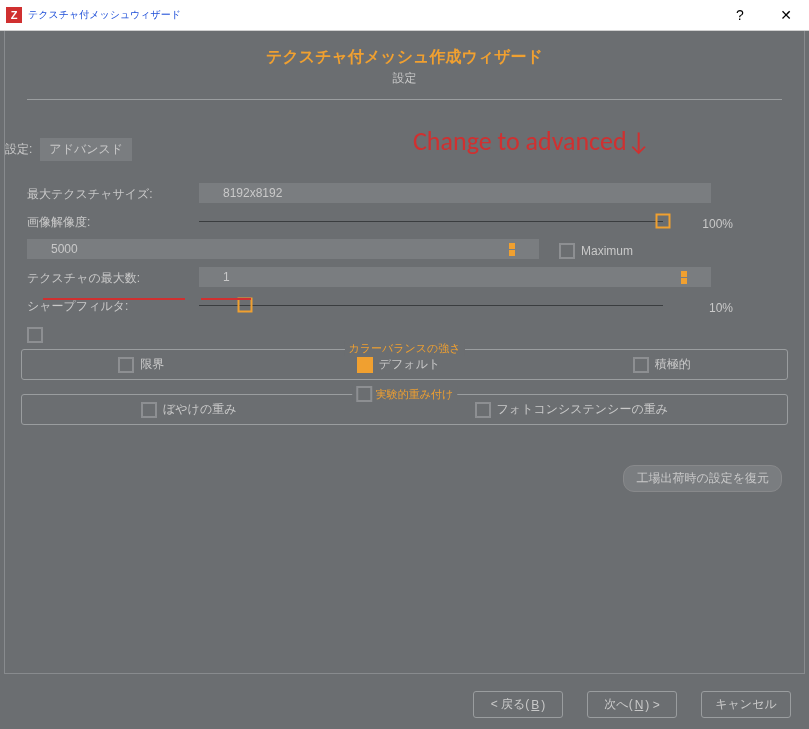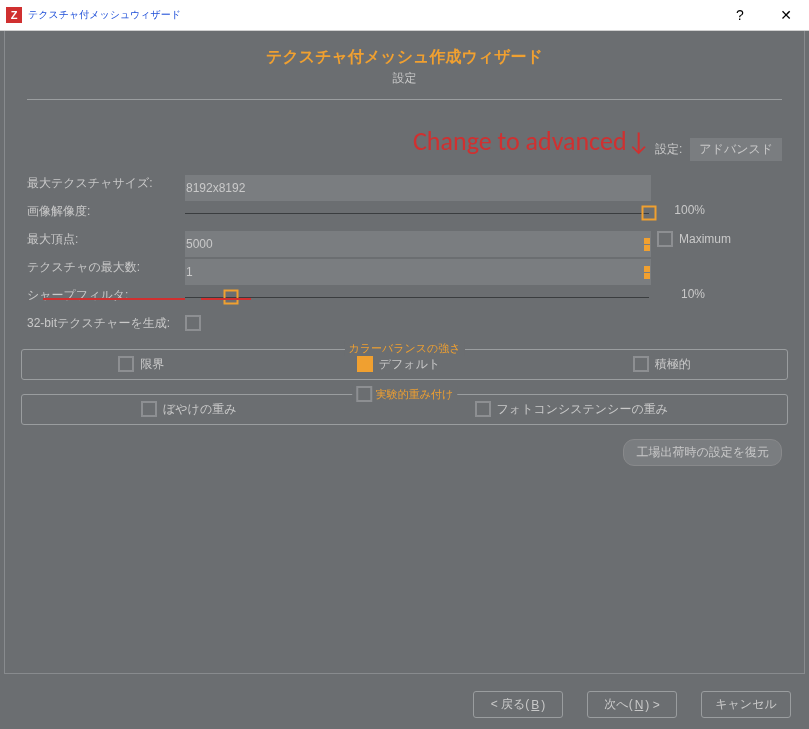--- a/index.html
+++ b/index.html
@@ -18,47 +18,47 @@
   .titlebar .ico{width:16px;height:16px;margin:0 6px;background:#d03030;display:flex;align-items:center;justify-content:center;color:#fff;font-weight:bold;font-size:11px;}
   .titlebar .title{flex:1;font-size:10px;color:#1d4ed8;}
   .titlebar .btn{width:46px;height:30px;display:flex;align-items:center;justify-content:center;font-size:14px;color:#000;}
   .client{background:var(--bg);height:699px;position:relative;padding:0 2px;box-sizing:border-box;}
   .inner{border:1px solid var(--border);border-top:none;height:642px;margin:0 2px;position:relative;}
   .header{text-align:center;padding:16px 0 8px;}
   .header .h1{color:var(--orange);font-weight:bold;font-size:16px;}
   .header .h2{color:var(--text);font-size:12px;margin-top:2px;}
   hr.rule{border:none;border-top:1px solid var(--light-border);margin:4px 22px;}
   .annot{position:absolute;left:408px;top:94px;color:var(--annot);font-size:26px;font-weight:500;font-family:Calibri,Arial,sans-serif;pointer-events:none;white-space:nowrap;}
-  .settings-row{display:flex;justify-content:flex-end;align-items:center;gap:8px;padding:34px 22px 10px 0;}
+  .settings-row{display:flex;justify-content:flex-start;align-items:center;gap:8px;padding:34px 22px 10px 0;}
   .settings-row .lbl{color:var(--text);}
   .preset{background:var(--input-bg);color:var(--text);padding:3px 9px;min-width:70px;text-align:center;}
   .form{padding:4px 22px 0;}
-  .row{display:flex;align-items:flex-start;height:28px;gap:6px;}
+  .row{display:flex;align-items:flex-end;height:28px;gap:20px;}
   .row .label{width:152px;color:var(--text);}
-  .combo,.numinput{background:var(--input-bg);color:var(--text);height:26px;display:flex;align-items:center;padding:0 1px;position:relative;}
+  .combo,.numinput{background:var(--input-bg);color:var(--text);height:20px;display:flex;align-items:center;padding:0 24px;position:relative;}
   .combo{width:464px;}
   .combo .drop{margin-left:auto;}
   .numinput{width:464px;}
   .numinput .spinner{margin-left:auto;display:flex;flex-direction:column;gap:1px;}
   .numinput .spinner span{width:6px;height:6px;background:var(--orange);}
   .slider-track{position:relative;height:20px;display:flex;align-items:center;}
   .slider-line{height:1px;background:#3a3d3f;flex:1;position:relative;}
   .slider-handle{position:absolute;width:11px;height:11px;border:2px solid var(--orange);background:transparent;top:50%;transform:translate(-50%,-50%);}
   .pct{width:50px;color:var(--text);text-align:right;}
   .cb{width:12px;height:12px;border:2px solid #8d8f92;background:transparent;display:inline-block;vertical-align:middle;}
   .cb.checked{background:var(--orange);border-color:var(--orange);}
   .after-field{display:flex;align-items:center;gap:6px;color:var(--text);}
   .underline{position:absolute;height:2px;background:var(--annot);left:38px;width:142px;top:267px;pointer-events:none;}
   .underline2{position:absolute;height:2px;background:var(--annot);left:196px;width:50px;top:267px;pointer-events:none;}
   .groupbox{border:1px solid var(--light-border);border-radius:3px;margin:6px 16px 0;position:relative;padding:6px 0;}
   .groupbox .legend{position:absolute;top:-9px;left:50%;transform:translateX(-50%);color:var(--orange);font-size:11px;background:var(--bg);padding:0 4px;display:flex;align-items:center;gap:4px;}
   .radio-row{display:flex;justify-content:space-around;align-items:center;}
-  .radio-item{display:flex;gap:6px;color:var(--text);}
+  .radio-item{display:flex;align-items:center;gap:6px;color:var(--text);}
   .reset-row{display:flex;justify-content:flex-end;padding:14px 22px 0;}
-  .btn-flat{background:var(--input-bg);color:var(--text);padding:4px 12px;border-radius:11px;border:1px solid #88898b;cursor:default;}
+  .btn-flat{background:var(--input-bg);color:var(--text);padding:4px 12px;border-radius:11px;border:1px solid #88898b;cursor:default;margin-top:26px;}
   .footer{position:absolute;bottom:0;left:0;right:0;display:flex;justify-content:flex-end;gap:24px;padding:12px 18px;}
   .btn-outline{border:1px solid var(--light-border);border-radius:3px;color:var(--text);padding:4px 12px;background:transparent;min-width:64px;text-align:center;display:flex;align-items:center;justify-content:center;gap:2px;}
   .underline-ak{text-decoration:underline;}
   .users-label{white-space:nowrap;}
 </style>
 </head>
 <body>
 
 <div class="titlebar">
   <div class="ico">Z</div>
@@ -96,21 +96,20 @@
       <div class="row">
         <div class="label">画像解像度:</div>
         <div class="slider-track" style="width:464px;">
           <div class="slider-line"></div>
           <div class="slider-handle" style="left:100%;"></div>
         </div>
         <div class="pct">100%</div>
       </div>
 
       <div class="row">
-        <div class="label">最大頂点:</div>
         <div class="numinput">
           <span>5000</span>
           <span class="spinner">
               <span></span>
               <span></span>
             </span>
         </div>
         <div class="after-field">
           <span class="cb"></span>
           <span class="users-label">Maximum</span>
@@ -131,21 +130,20 @@
       <div class="row">
         <div class="label">シャープフィルタ:</div>
         <div class="slider-track" style="width:464px;">
           <div class="slider-line"></div>
           <div class="slider-handle" style="left:10%;"></div>
         </div>
         <div class="pct">10%</div>
       </div>
 
       <div class="row">
-        <div class="label">32-bitテクスチャーを生成:</div>
         <span class="cb"></span>
       </div>
     </div>
 
     <div class="groupbox">
       <div class="legend">カラーバランスの強さ</div>
       <div class="radio-row">
         <div class="radio-item">
             <span class="cb"></span>
             <span>限界</span>

